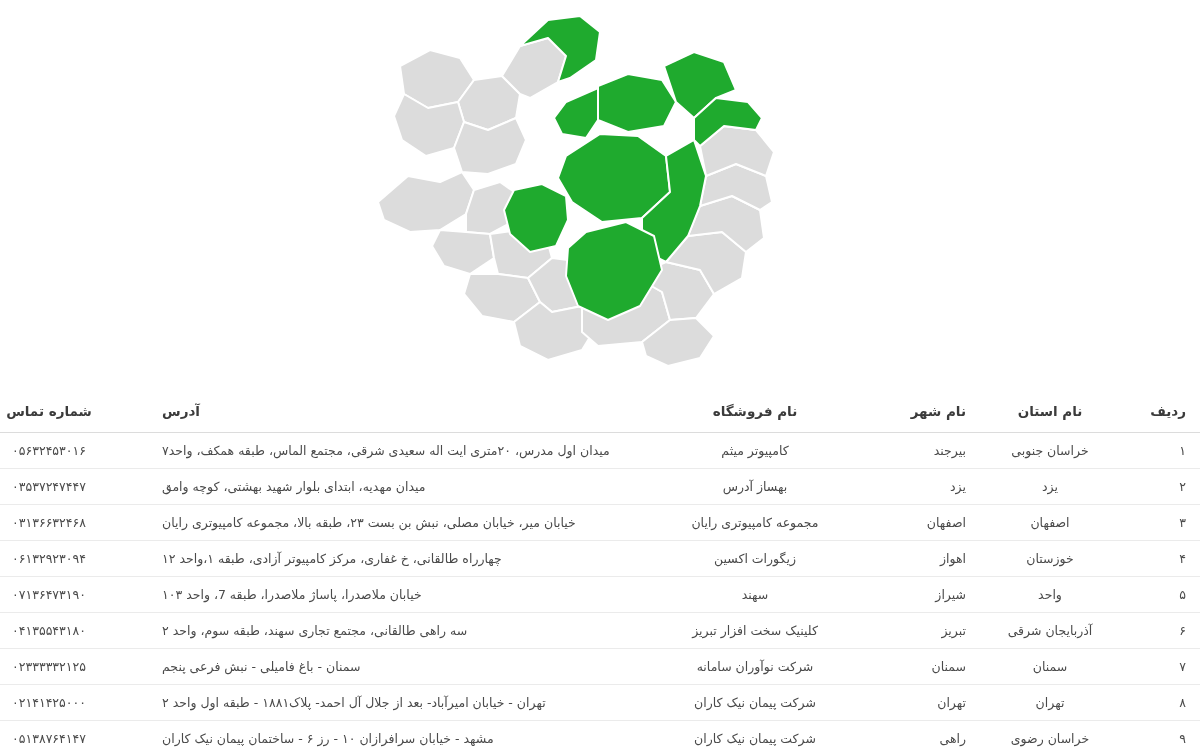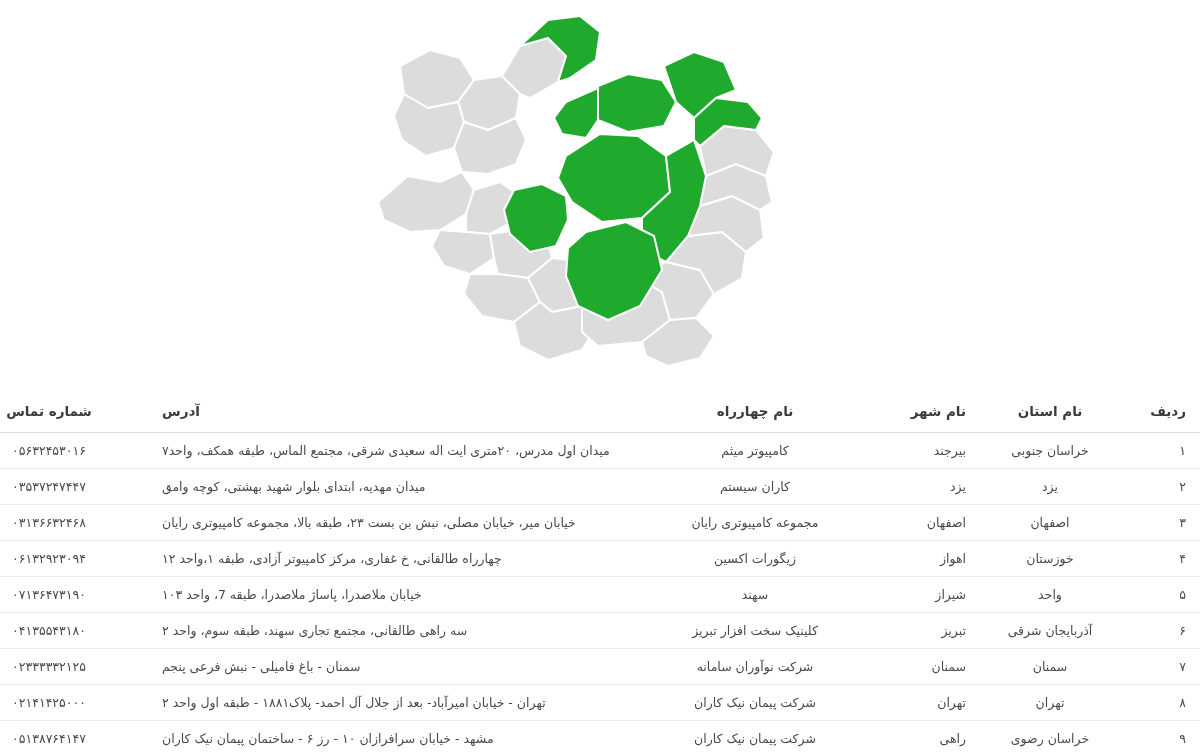--- a/index.html
+++ b/index.html
@@ -125,41 +125,41 @@
     </svg>
   </div>
 
   <div class="table-wrap">
     <table class="branches">
       <thead>
         <tr>
           <th class="col-radif">ردیف</th>
           <th class="col-ostan">نام استان</th>
           <th class="col-shahr">نام شهر</th>
-          <th class="col-shop">نام چهارراه</th>
+          <th class="col-shop">نام فروشگاه</th>
           <th class="col-addr">آدرس</th>
           <th class="col-tel">شماره تماس</th>
 
         </tr>
       </thead>
       <tbody>
         <tr>
           <td class="col-radif">۱</td>
           <td class="col-ostan">خراسان جنوبی</td>
           <td class="col-shahr">بیرجند</td>
           <td class="col-shop">کامپیوتر میثم</td>
           <td class="col-addr">میدان اول مدرس، ۲۰متری ایت اله سعیدی شرقی، مجتمع الماس، طبقه همکف، واحد۷</td>
           <td class="col-tel">۰۵۶۳۲۴۵۳۰۱۶</td>
 
         </tr>
         <tr>
           <td class="col-radif">۲</td>
           <td class="col-ostan">یزد</td>
           <td class="col-shahr">یزد</td>
-          <td class="col-shop">کاران سیستم</td>
+          <td class="col-shop">بهساز آدرس</td>
           <td class="col-addr">میدان مهدیه، ابتدای بلوار شهید بهشتی، کوچه وامق</td>
           <td class="col-tel">۰۳۵۳۷۲۴۷۴۴۷</td>
 
         </tr>
         <tr>
           <td class="col-radif">۳</td>
           <td class="col-ostan">اصفهان</td>
           <td class="col-shahr">اصفهان</td>
           <td class="col-shop">مجموعه کامپیوتری رایان</td>
           <td class="col-addr">خیابان میر، خیابان مصلی، نبش بن بست ۲۳، طبقه بالا، مجموعه کامپیوتری رایان</td>

